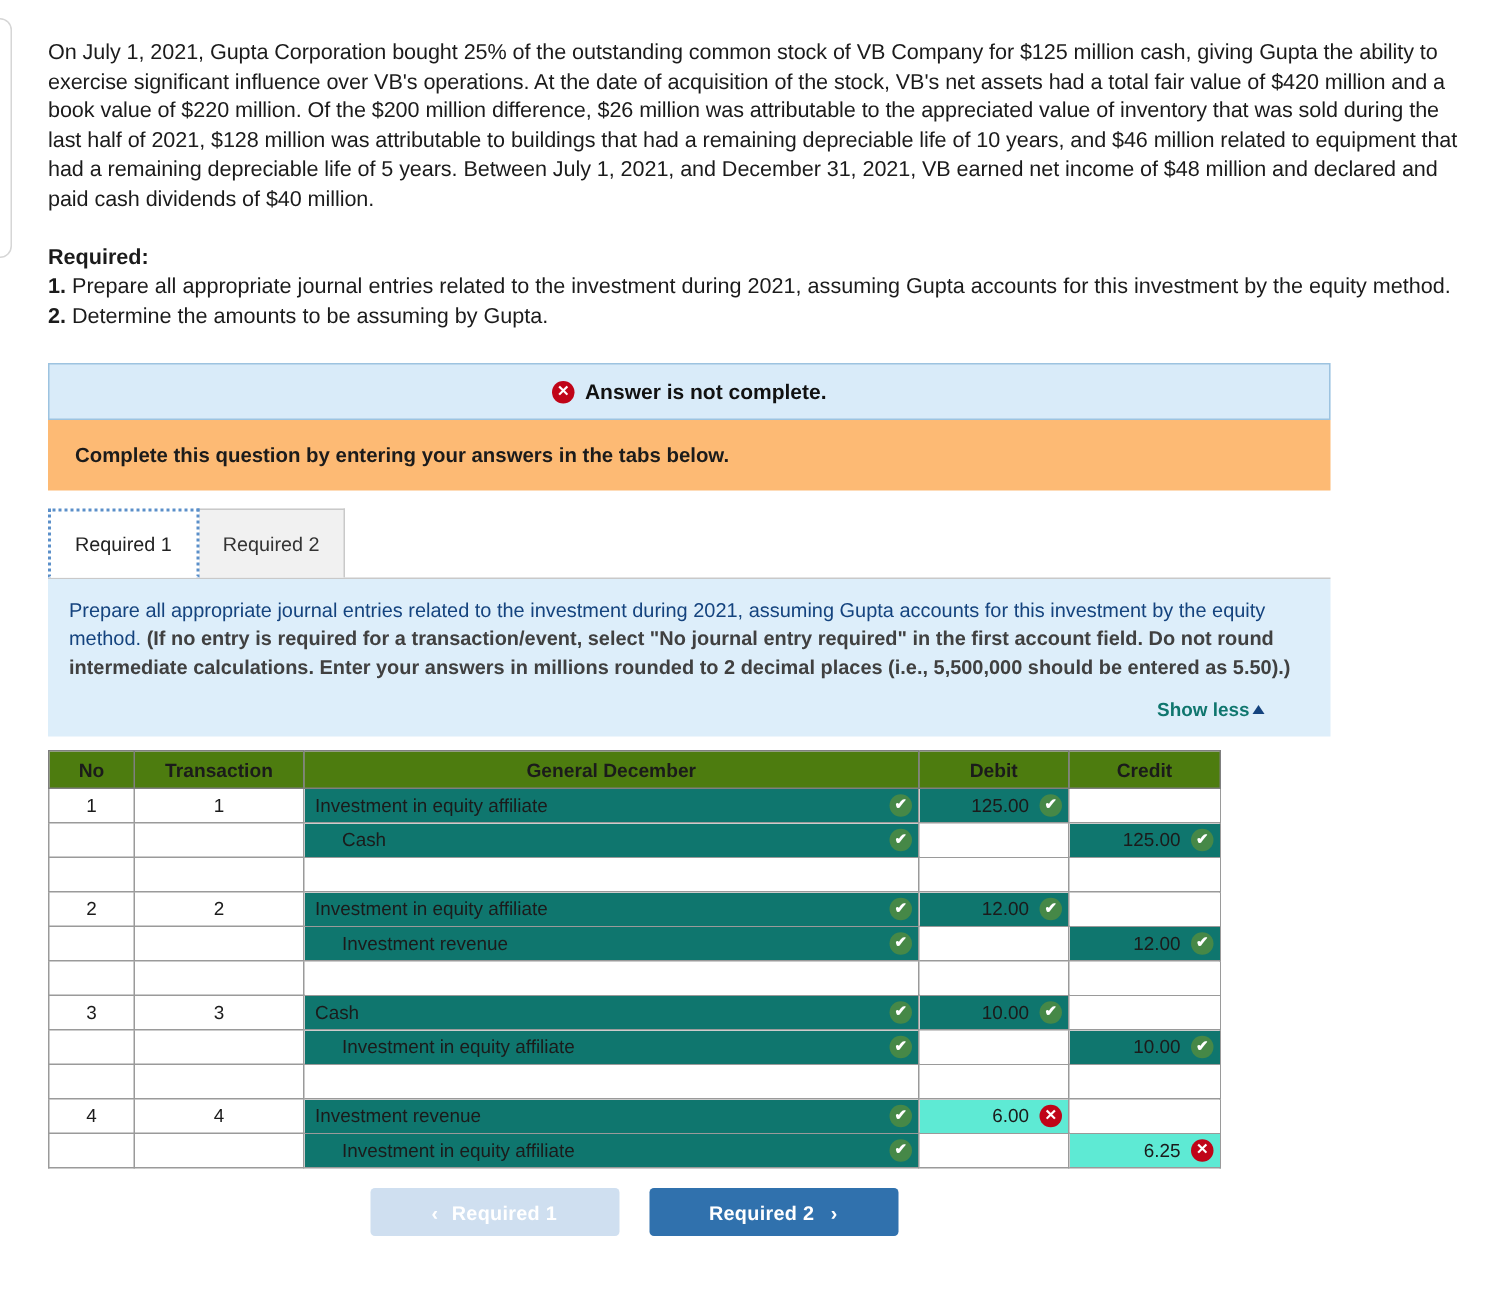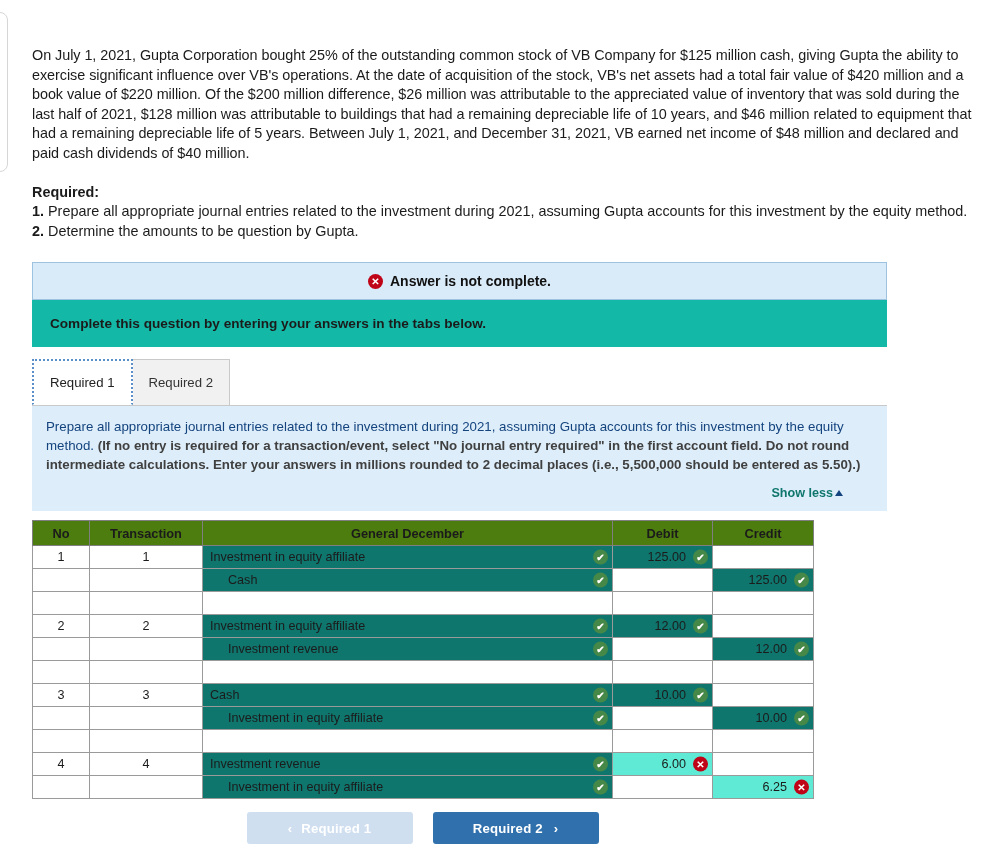--- a/index.html
+++ b/index.html
@@ -27,21 +27,20 @@
     padding: 26px 22px 0 32px;
   }
 
   
   .narrative {
     font-size: 14.4px;
     line-height: 19.6px;
     color: #1b1b1b;
     width: 945px;
     letter-spacing: -0.05px;
-    margin-top: 20px;
   }
 
   .required-block {
     margin-top: 19px;
     font-size: 14.4px;
     line-height: 19.6px;
     color: #1b1b1b;
     width: 945px;
   }
   .required-block b { font-weight: bold; }
@@ -74,21 +73,21 @@
     margin-right: 7px;
     position: relative;
     top: 0px;
     font-family: "Liberation Sans", sans-serif;
   }
 
   
   .gray-bar {
     width: 855px;
     height: 47px;
-    background: #14b8a6;
+    background: #fdba74;
     display: flex;
     align-items: center;
     padding-left: 18px;
     font-size: 13.6px;
     font-weight: bold;
     color: #1b1b1b;
   }
 
   
   .tabstrip {
@@ -259,21 +258,21 @@
 
 <div class="left-edge-frag"></div>
 
 <div class="page">
 
   <div class="narrative">On July 1, 2021, Gupta Corporation bought 25% of the outstanding common stock of VB Company for $125 million cash, giving Gupta the ability to exercise significant influence over VB's operations. At the date of acquisition of the stock, VB's net assets had a total fair value of $420 million and a book value of $220 million. Of the $200 million difference, $26 million was attributable to the appreciated value of inventory that was sold during the last half of 2021, $128 million was attributable to buildings that had a remaining depreciable life of 10 years, and $46 million related to equipment that had a remaining depreciable life of 5 years. Between July 1, 2021, and December 31, 2021, VB earned net income of $48 million and declared and paid cash dividends of $40 million.</div>
 
   <div class="required-block">
     <span class="req-line"><b>Required:</b></span>
     <span class="req-line"><b>1.</b><span> Prepare all appropriate journal entries related to the investment during 2021, assuming Gupta accounts for this investment by the equity method.</span></span>
-    <span class="req-line"><b>2.</b><span> Determine the amounts to be question by Gupta.</span></span>
+    <span class="req-line"><b>2.</b><span> Determine the amounts to be assuming by Gupta.</span></span>
   </div>
 
   <div class="alert">
     <span class="ic-x-red">✕</span>
     <span>Answer is not complete.</span>
   </div>
 
   <div class="gray-bar">
     <span>Complete this question by entering your answers in the tabs below.</span>
   </div>

